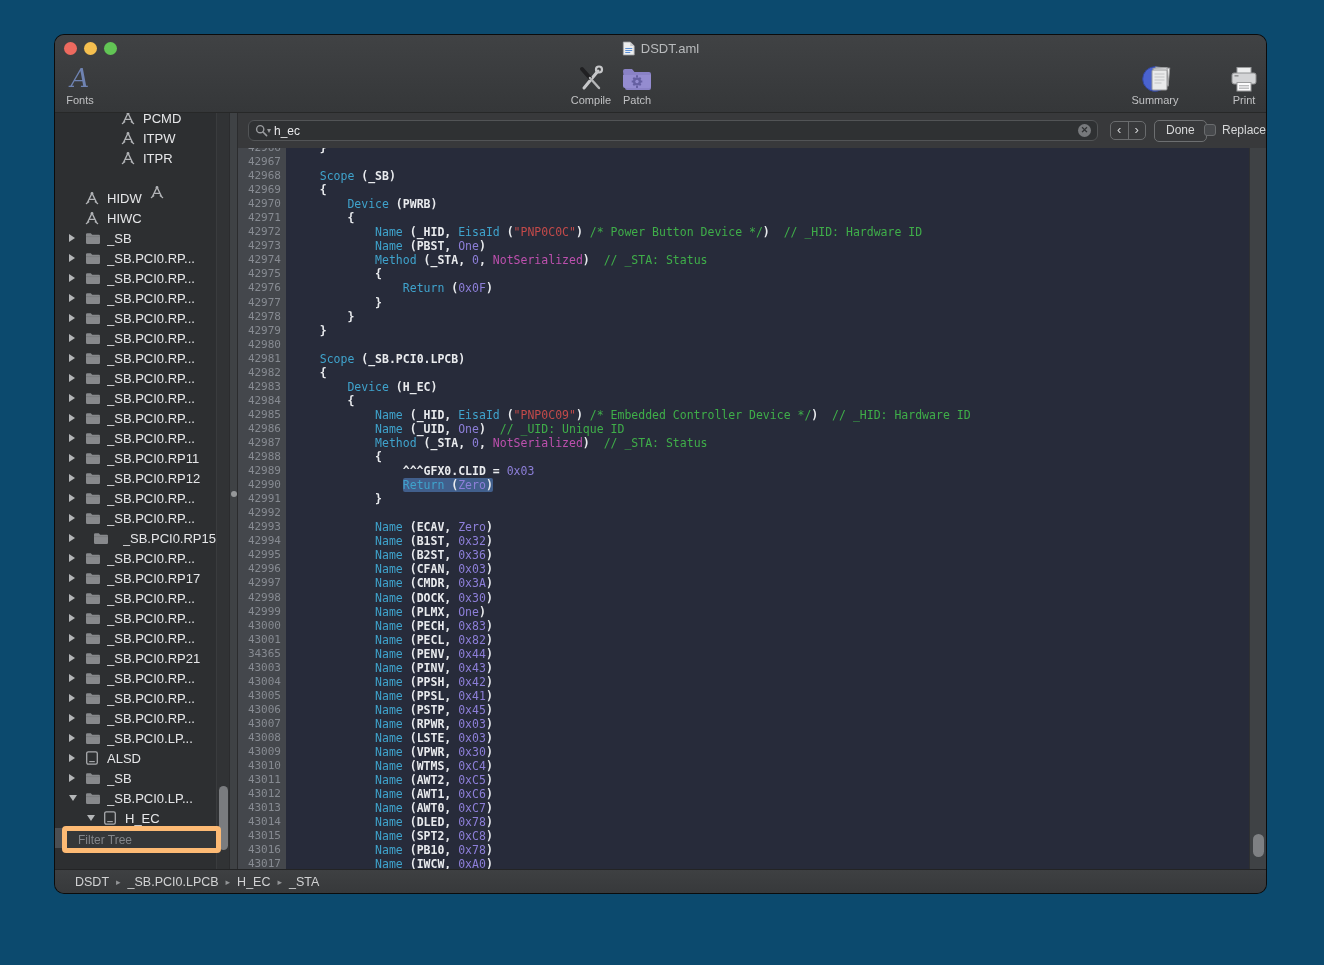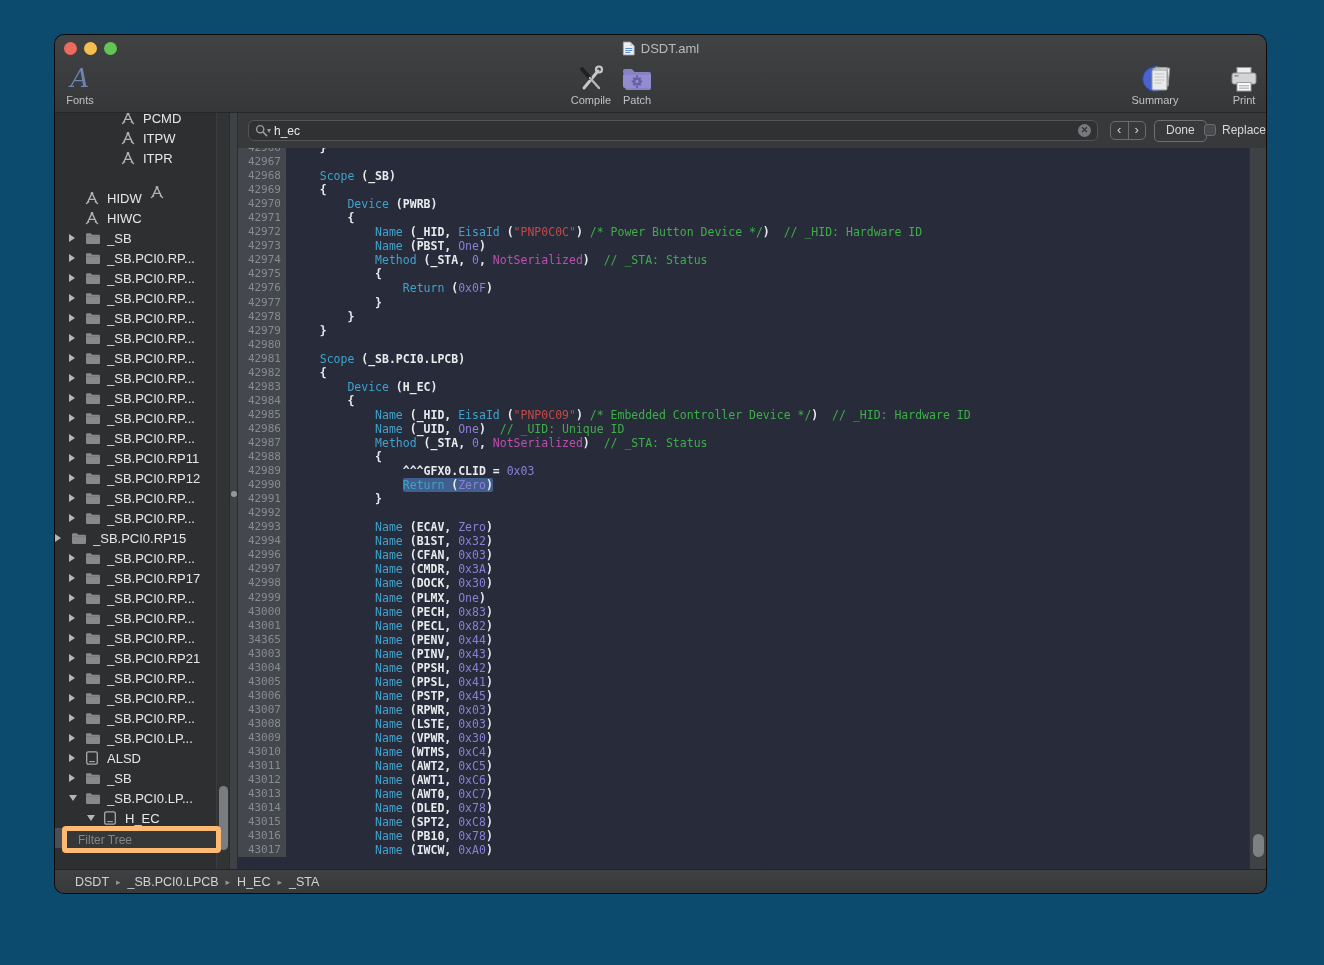--- a/index.html
+++ b/index.html
@@ -441,21 +441,21 @@
               <span class="tri-r"></span>
             </span>
             <span class="ticon">
               <svg width="16" height="13" viewBox="0 0 16 13">
                 <path d="M1 2.5 Q1 1.2 2.2 1.2 L5.8 1.2 L7.2 2.8 L13.8 2.8 Q15 2.8 15 4 L15 10.8 Q15 12 13.8 12 L2.2 12 Q1 12 1 10.8 Z" fill="#87898c"></path>
                 <path d="M1 4.6 L15 4.6" stroke="#77797c" stroke-width="0.8"></path>
               </svg>
             </span>
             <span class="tlabel">_SB.PCI0.RP...</span>
           </div>
-          <div class="trow" style="">
+          <div class="trow" style="padding-left: 14px; justify-content: space-between;">
             <span class="tri-slot">
               <span class="tri-r"></span>
             </span>
             <span class="ticon">
               <svg width="16" height="13" viewBox="0 0 16 13">
                 <path d="M1 2.5 Q1 1.2 2.2 1.2 L5.8 1.2 L7.2 2.8 L13.8 2.8 Q15 2.8 15 4 L15 10.8 Q15 12 13.8 12 L2.2 12 Q1 12 1 10.8 Z" fill="#87898c"></path>
                 <path d="M1 4.6 L15 4.6" stroke="#77797c" stroke-width="0.8"></path>
               </svg>
             </span>
             <span class="tlabel">_SB.PCI0.RP15</span>
@@ -771,20 +771,24 @@
           </div>
           <div class="crow">
             <span class="lnum">42993</span>
             <span class="ctext"><span class="t-p">            </span><span class="t-k">Name</span><span class="t-p"> (ECAV, </span><span class="t-n">Zero</span><span class="t-p">)</span></span>
           </div>
           <div class="crow">
             <span class="lnum">42994</span>
             <span class="ctext"><span class="t-p">            </span><span class="t-k">Name</span><span class="t-p"> (B1ST, </span><span class="t-n">0x32</span><span class="t-p">)</span></span>
           </div>
           <div class="crow">
+            <span class="lnum">42995</span>
+            <span class="ctext"><span class="t-p">            </span><span class="t-k">Name</span><span class="t-p"> (B2ST, </span><span class="t-n">0x36</span><span class="t-p">)</span></span>
+          </div>
+          <div class="crow">
             <span class="lnum">42996</span>
             <span class="ctext"><span class="t-p">            </span><span class="t-k">Name</span><span class="t-p"> (CFAN, </span><span class="t-n">0x03</span><span class="t-p">)</span></span>
           </div>
           <div class="crow">
             <span class="lnum">42997</span>
             <span class="ctext"><span class="t-p">            </span><span class="t-k">Name</span><span class="t-p"> (CMDR, </span><span class="t-n">0x3A</span><span class="t-p">)</span></span>
           </div>
           <div class="crow">
             <span class="lnum">42998</span>
             <span class="ctext"><span class="t-p">            </span><span class="t-k">Name</span><span class="t-p"> (DOCK, </span><span class="t-n">0x30</span><span class="t-p">)</span></span>

